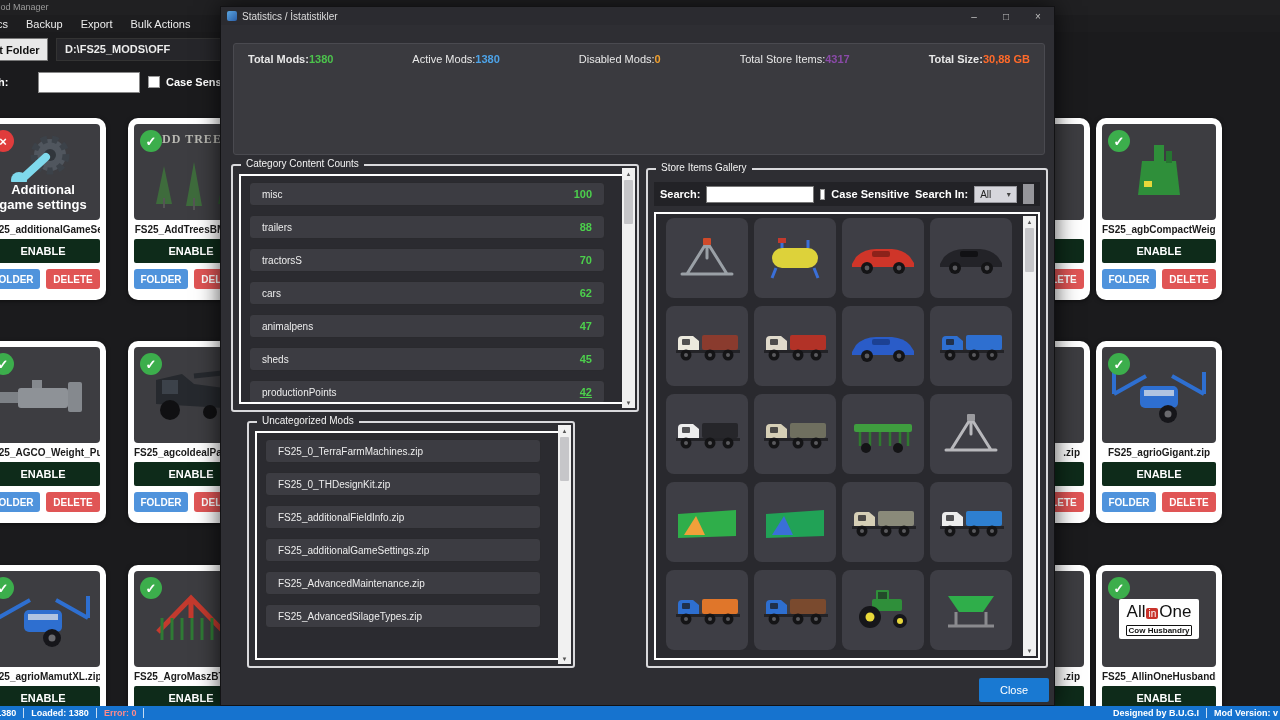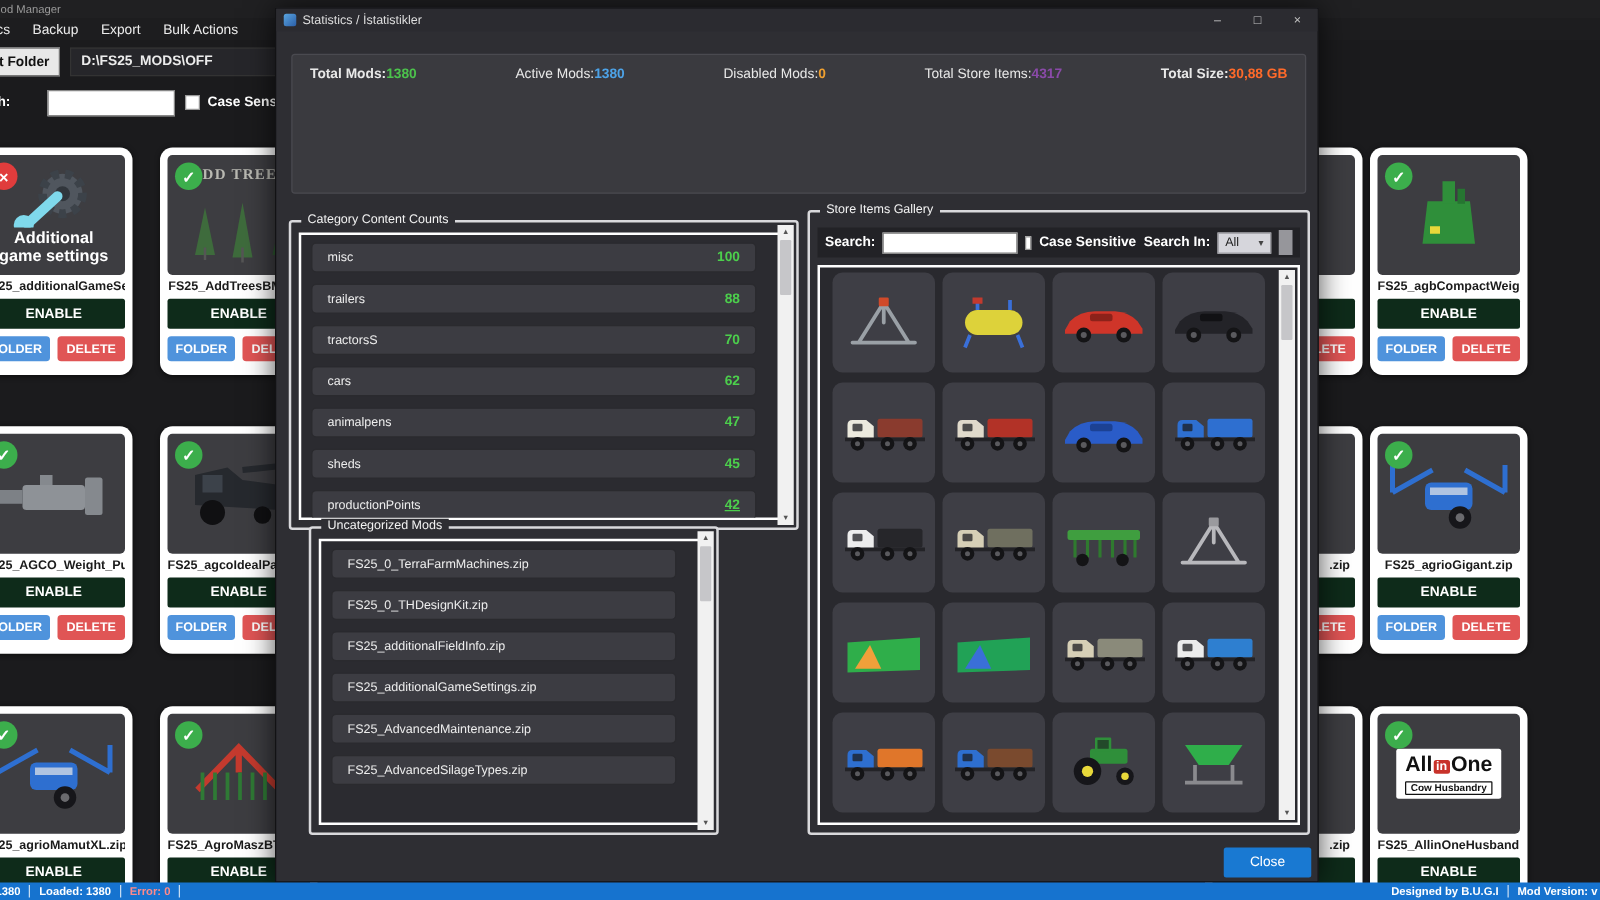--- a/index.html
+++ b/index.html
@@ -31,21 +31,21 @@
   .slot-l2{left:-20px;top:341px}.slot-m2{left:128px;top:341px}.slot-s2{left:964px;top:341px}.slot-r2{left:1096px;top:341px}
   .slot-l3{left:-20px;top:565px}.slot-m3{left:128px;top:565px}.slot-s3{left:964px;top:565px}.slot-r3{left:1096px;top:565px}
   .thumb{position:relative;height:96px;margin:2px 2px 0;background:#3d3d41;border-radius:4px;overflow:hidden;
          display:flex;flex-direction:column;align-items:center;justify-content:center}
   .badge{position:absolute;top:6px;left:6px;width:22px;height:22px;border-radius:50%;color:#fff;font-size:13px;
          font-weight:bold;display:flex;align-items:center;justify-content:center;z-index:2}
   .badge.check{background:#3cae4c}.badge.x{background:#e03c3c}
   .thumb-caption{color:#fff;font-weight:bold;font-size:13px;text-align:center;line-height:15px}
   .thumb-caption.serif{font-family:"Liberation Serif",serif;color:#b9b9b2;font-size:12px;letter-spacing:1px;margin-bottom:1px}
   .logo-panel{background:#fff;border-radius:2px;padding:3px 7px;text-align:center}
-  .logo-line{font-size:17px;font-weight:bold;color:#111;line-height:19px;white-space:nowrap}
+  .logo-line{font-size:17px;font-weight:normal;color:#111;line-height:19px;white-space:nowrap}
   .lg-in{background:#c8322a;color:#fff;font-size:10px;padding:0 2px;border-radius:2px;margin:0 1px;vertical-align:middle}
   .lg-sub{font-size:8px;font-weight:bold;color:#111;border:1px solid #111;border-radius:1px;margin-top:2px;padding:0 2px;white-space:nowrap}
   .card-name{height:14px;line-height:14px;margin:3px 2px 0;font-size:10px;font-weight:bold;color:#1b1b1b;
              text-align:center;white-space:nowrap;overflow:hidden}
   .card.sliver .card-name{text-align:right;padding-right:4px}
   .btn-enable{height:24px;margin:2px 2px 0;background:#0e2b1a;color:#fff;font-size:11px;font-weight:bold;
               display:flex;align-items:center;justify-content:center;border-radius:2px}
   .btn-row{display:flex;gap:6px;margin:6px 2px 0}
   .btn-half{flex:1;height:20px;color:#fff;font-size:10px;font-weight:bold;display:flex;align-items:center;
             justify-content:center;border-radius:3px}
@@ -71,21 +71,21 @@
 
   .stats-panel{position:absolute;left:12px;top:36px;width:812px;height:112px;background:#3a3a3f;
                border:1px solid #4a4a50;border-radius:3px;padding:9px 14px;display:flex;flex-direction:row;
                justify-content:space-between}
   .stat-row{display:flex;justify-content:space-between;font-size:11px;color:#e8e8e8}
   .stat-row.bold .s-label{font-weight:bold}
   .s-value{font-weight:bold}
 
   .groupbox{position:absolute;border:2px solid #d9d9dc;border-radius:3px;background:#2e2e33}
   .gb-legend{position:absolute;top:-8px;left:8px;background:#2e2e33;padding:0 5px;font-size:10px;color:#f2f2f2;white-space:nowrap}
-  #gb-category{left:10px;top:169px;width:408px;height:248px}
+  #gb-category{left:10px;top:157px;width:408px;height:248px}
   #gb-uncat{left:26px;top:414px;width:328px;height:247px}
   #gb-gallery{left:425px;top:161px;width:402px;height:500px}
 
   .list-panel{position:absolute;left:6px;right:6px;top:8px;bottom:6px;border:2px solid #fff;background:#2b2b30;
               overflow:hidden;padding:6px 24px 0 8px}
   .lrow{height:24px;margin-bottom:9px;background:#3c3c42;border:1px solid #2a2a2e;border-radius:4px;
         display:flex;align-items:center;justify-content:space-between;padding:0 12px;font-size:10px;color:#ededed}
   .lrow .cnt{font-size:11px;font-weight:bold}
 
   .vscroll{position:absolute;top:2px;right:2px;bottom:2px;width:13px;background:#f1f1f1;color:#555;

